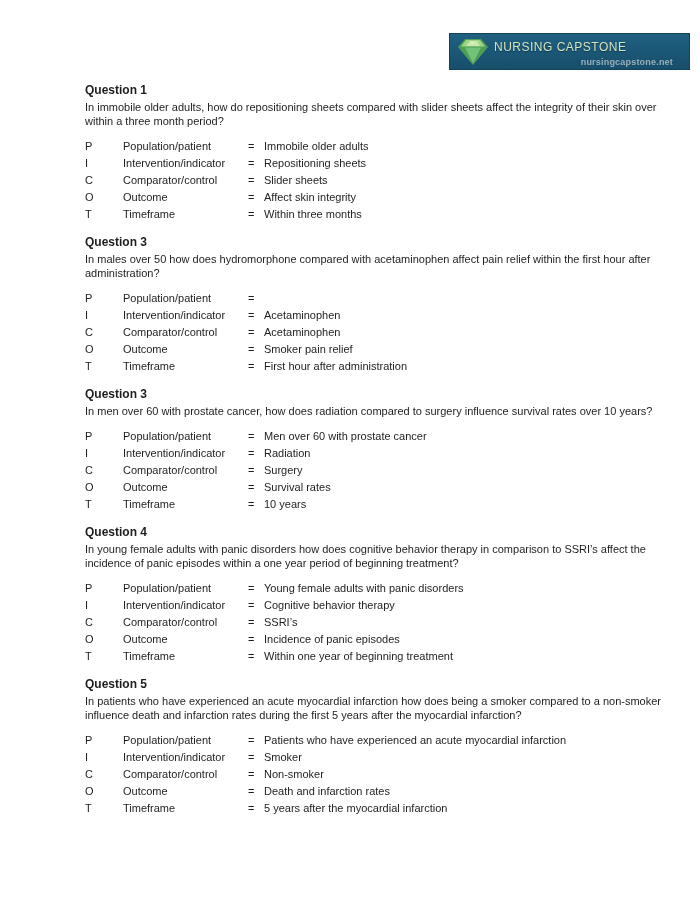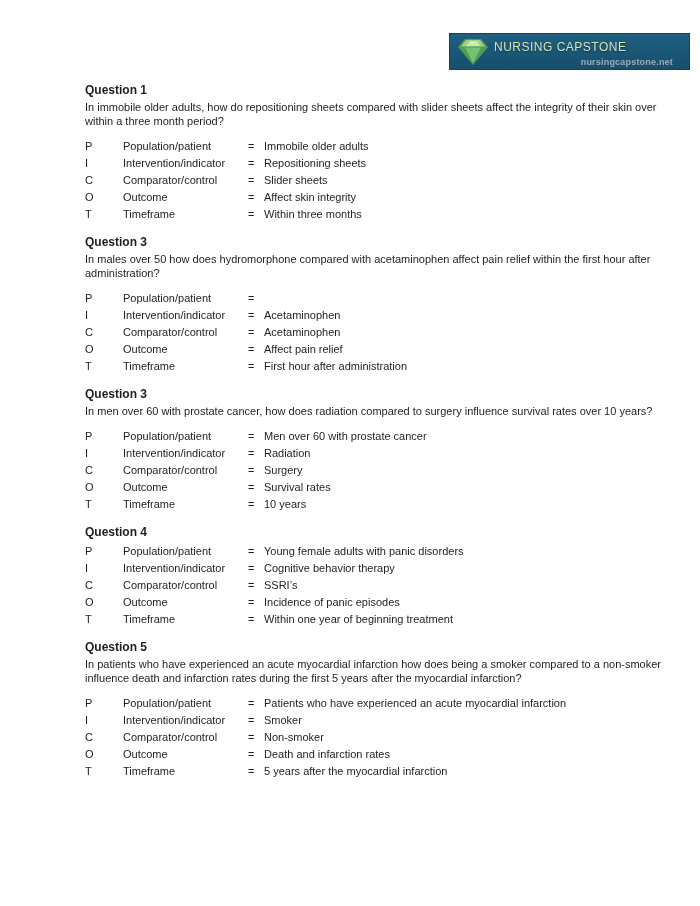--- a/index.html
+++ b/index.html
@@ -131,21 +131,21 @@
       <div class="row">
           <span class="c-letter">C</span>
           <span class="c-term">Comparator/control</span>
           <span class="c-eq">=</span>
           <span class="c-value">Acetaminophen</span>
         </div>
       <div class="row">
           <span class="c-letter">O</span>
           <span class="c-term">Outcome</span>
           <span class="c-eq">=</span>
-          <span class="c-value">Affect pain relief</span>
+          <span class="c-value">Smoker pain relief</span>
         </div>
       <div class="row">
           <span class="c-letter">T</span>
           <span class="c-term">Timeframe</span>
           <span class="c-eq">=</span>
           <span class="c-value">First hour after administration</span>
         </div>
     </div>
   </section>
 
@@ -181,20 +181,21 @@
           <span class="c-letter">T</span>
           <span class="c-term">Timeframe</span>
           <span class="c-eq">=</span>
           <span class="c-value">10 years</span>
         </div>
     </div>
   </section>
 
   <section class="q">
     <h2 class="q-title">Question 4</h2>
+    <p class="q-text">In young female adults with panic disorders how does cognitive behavior therapy in comparison to SSRI’s affect the incidence of panic episodes within a one year period of beginning treatment?</p>
     <div>
       <div class="row">
           <span class="c-letter">P</span>
           <span class="c-term">Population/patient</span>
           <span class="c-eq">=</span>
           <span class="c-value">Young female adults with panic disorders</span>
         </div>
       <div class="row">
           <span class="c-letter">I</span>
           <span class="c-term">Intervention/indicator</span>

